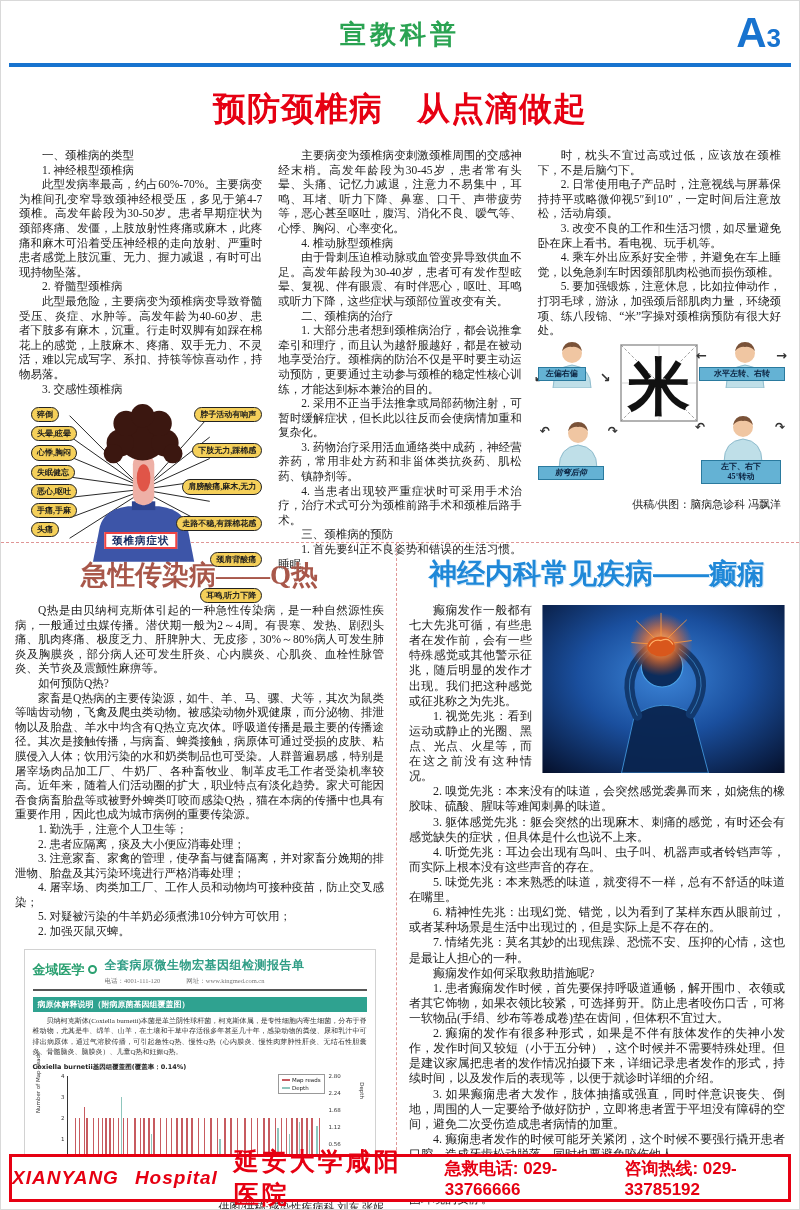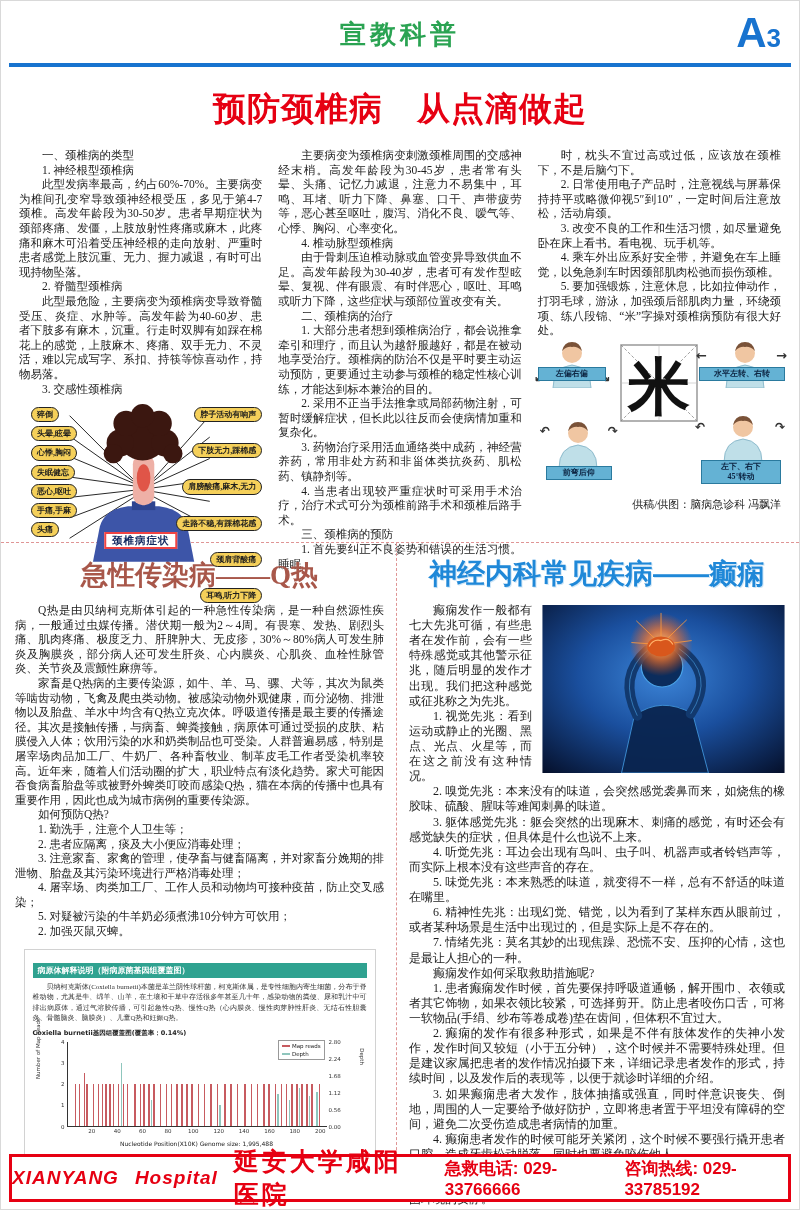--- a/index.html
+++ b/index.html
@@ -203,21 +203,21 @@
         </div>
 
       <div class="fig-exercise">
         <span class="arr" style="left:-4px;top:30px;font-size:13px;">↙</span>
         <span class="arr" style="left:62px;top:30px;font-size:13px;">↘</span>
         <svg class="person" style="left:8px;top:0;" width="52" height="48" viewBox="0 0 52 48">
           <path d="M7,48 Q7,27 26,25 Q45,27 45,48 Z" fill="#bfdfe8" stroke="#8fbccd" stroke-width="1"></path>
           <circle cx="26" cy="13" r="10" fill="#f0c6a2"></circle>
           <path d="M16,11 Q18,2 26,2 Q34,2 36,11 Q31,6 26,7 Q21,6 16,11 Z" fill="#7a5238"></path>
         </svg>
-        <div class="banner" style="left:0;top:27px;width:68px;">左偏右偏</div>
+        <div class="banner" style="left:0;top:27px;width:48px;">左偏右偏</div>
 
         <div class="mi-box">
           <svg width="78" height="78" viewBox="0 0 78 78">
             <rect x="1" y="1" width="76" height="76" fill="#fff" stroke="#999" stroke-width="1.5"></rect>
             <line x1="1" y1="1" x2="77" y2="77" stroke="#888" stroke-width=".8" stroke-dasharray="3,2"></line>
             <line x1="77" y1="1" x2="1" y2="77" stroke="#888" stroke-width=".8" stroke-dasharray="3,2"></line>
             <line x1="39" y1="1" x2="39" y2="77" stroke="#bbb" stroke-width=".6"></line>
             <line x1="1" y1="39" x2="77" y2="39" stroke="#bbb" stroke-width=".6"></line>
             <text x="39" y="64" text-anchor="middle" font-size="62" font-weight="bold" fill="#111" font-family="Liberation Serif, serif">米</text>
           </svg>
@@ -232,21 +232,21 @@
         </svg>
         <div class="banner" style="right:-4px;top:27px;width:86px;">水平左转、右转</div>
 
         <span class="arr" style="left:2px;top:84px;font-size:12px;">↶</span>
         <span class="arr" style="left:70px;top:84px;font-size:12px;">↷</span>
         <svg class="person" style="left:14px;top:80px;" width="52" height="48" viewBox="0 0 52 48">
           <path d="M7,48 Q7,27 26,25 Q45,27 45,48 Z" fill="#bfdfe8" stroke="#8fbccd" stroke-width="1"></path>
           <circle cx="26" cy="13" r="10" fill="#f0c6a2"></circle>
           <path d="M16,11 Q18,2 26,2 Q34,2 36,11 Q31,6 26,7 Q21,6 16,11 Z" fill="#7a5238"></path>
         </svg>
-        <div class="banner" style="left:8px;top:126px;width:66px;">前弯后仰</div>
+        <div class="banner" style="left:0;top:126px;width:66px;font-style:italic;">前弯后仰</div>
 
         <span class="arr" style="right:76px;top:80px;font-size:12px;">↶</span>
         <span class="arr" style="right:-4px;top:80px;font-size:12px;">↷</span>
         <svg class="person" style="right:12px;top:74px;" width="52" height="48" viewBox="0 0 52 48">
           <path d="M7,48 Q7,27 26,25 Q45,27 45,48 Z" fill="#bfdfe8" stroke="#8fbccd" stroke-width="1"></path>
           <circle cx="26" cy="13" r="10" fill="#f0c6a2"></circle>
           <path d="M16,11 Q18,2 26,2 Q34,2 36,11 Q31,6 26,7 Q21,6 16,11 Z" fill="#7a5238"></path>
         </svg>
         <div class="banner" style="right:0;top:120px;width:80px;">左下、右下
 45°转动</div>
@@ -254,31 +254,44 @@
       <div class="fig-credit">供稿/供图：脑病急诊科 冯飘洋</div>
     </div>
   </div>
 
   <div class="bottom">
 
     <div class="b-left">
       <h2 class="q-title">急性传染病——Q热</h2>
       <div class="b-body">
           <p>Q热是由贝纳柯克斯体引起的一种急性传染病，是一种自然源性疾病，一般通过虫媒传播。潜伏期一般为2～4周。有畏寒、发热、剧烈头痛、肌肉疼痛、极度乏力、肝脾肿大、无皮疹，30%～80%病人可发生肺炎及胸膜炎，部分病人还可发生肝炎、心内膜炎、心肌炎、血栓性脉管炎、关节炎及震颤性麻痹等。</p>
+          <p>如何预防Q热?</p>
           <p>家畜是Q热病的主要传染源，如牛、羊、马、骡、犬等，其次为鼠类等啮齿动物，飞禽及爬虫类动物。被感染动物外观健康，而分泌物、排泄物以及胎盘、羊水中均含有Q热立克次体。呼吸道传播是最主要的传播途径。其次是接触传播，与病畜、蜱粪接触，病原体可通过受损的皮肤、粘膜侵入人体；饮用污染的水和奶类制品也可受染。人群普遍易感，特别是屠宰场肉品加工厂、牛奶厂、各种畜牧业、制革皮毛工作者受染机率较高。近年来，随着人们活动圈的扩大，职业特点有淡化趋势。家犬可能因吞食病畜胎盘等或被野外蜱类叮咬而感染Q热，猫在本病的传播中也具有重要作用，因此也成为城市病例的重要传染源。</p>
-          <p>如何预防Q热?</p>
           <p>1. 勤洗手，注意个人卫生等；</p>
           <p>2. 患者应隔离，痰及大小便应消毒处理；</p>
           <p>3. 注意家畜、家禽的管理，使孕畜与健畜隔离，并对家畜分娩期的排泄物、胎盘及其污染环境进行严格消毒处理；</p>
           <p>4. 屠宰场、肉类加工厂、工作人员和动物均可接种疫苗，防止交叉感染；</p>
           <p>5. 对疑被污染的牛羊奶必须煮沸10分钟方可饮用；</p>
           <p>2. 加强灭鼠灭蜱。</p>
         </div>
 
       <div class="report">
+        <div class="rep-head">
+          <div class="rep-logo">
+            <span>金域医学</span>
+              <span class="ring"></span>
+          </div>
+          <div class="rep-right">
+            <div class="rep-title">全套病原微生物宏基因组检测报告单</div>
+            <div class="rep-sub">
+              <span>电话：4001-111-120</span>
+              <span>网址：www.kingmed.com.cn</span>
+            </div>
+          </div>
+        </div>
         <div class="rep-banner">病原体解释说明（附病原菌基因组覆盖图）</div>
         <p class="rep-body">贝纳柯克斯体(Coxiella burnetii)本菌是革兰阴性球杆菌，柯克斯体属，是专性细胞内寄生细菌，分布于脊椎动物，尤其是牛、绵羊、山羊，在土壤和干草中存活很多年甚至几十年，感染动物的粪便、尿和乳汁中可排出病原体，通过气溶胶传播，可引起急性Q热、慢性Q热（心内膜炎、慢性肉芽肿性肝炎、无结石性胆囊炎、骨髓脑炎、脑膜炎）、儿童Q热和妊娠Q热。</p>
 
         <div class="rep-chart">
           <div class="chart-title">Coxiella burnetii基因组覆盖图(覆盖率：0.14%)</div>
           <div class="ylab-left">Number of Map Reads</div>
           <div class="yticks l">
               <span style="bottom: 100%;">4</span>
               <span style="bottom: 75%;">3</span>
               <span style="bottom: 50%;">2</span>

